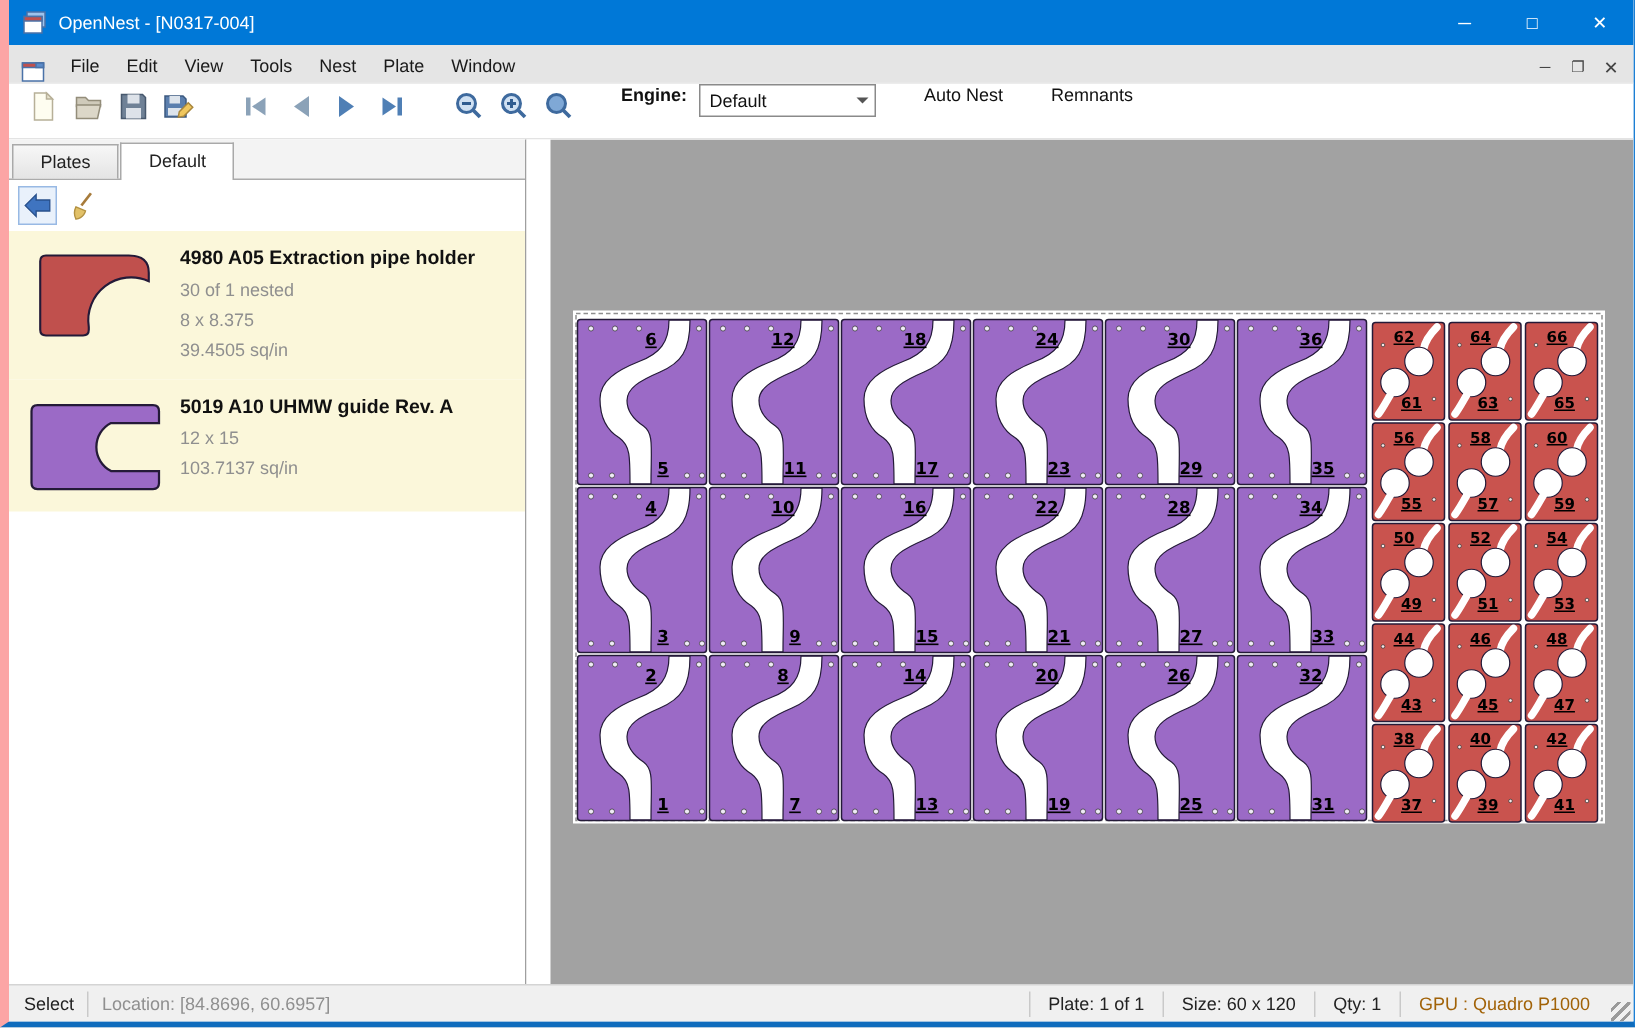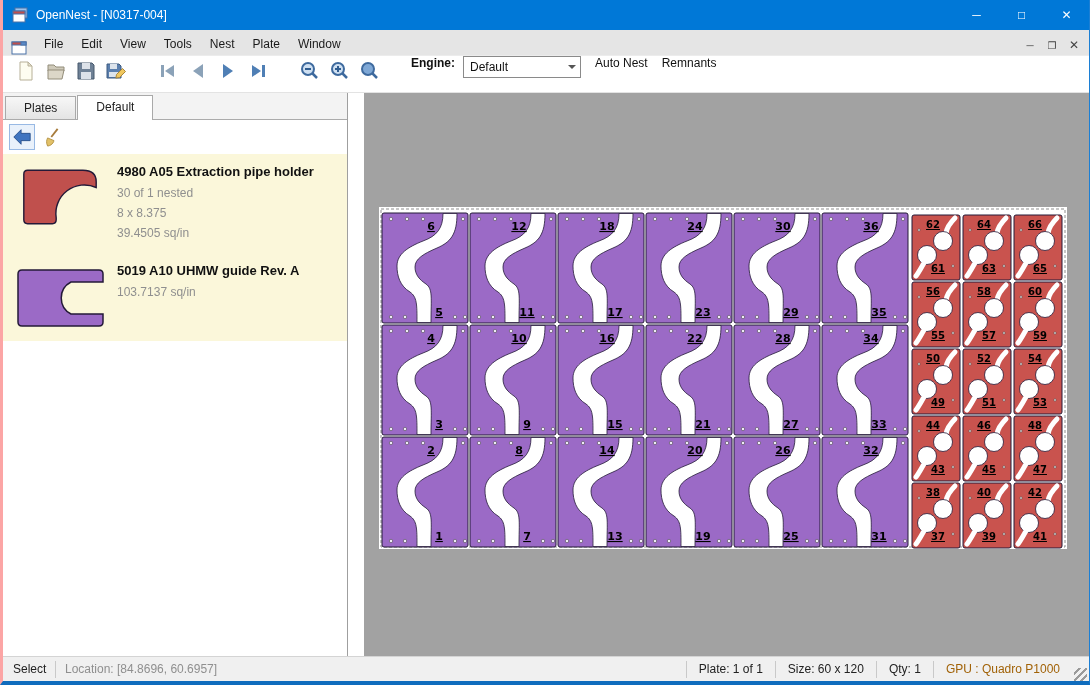--- a/index.html
+++ b/index.html
@@ -1,18 +1,18 @@
 <!DOCTYPE html>
 <html><head>
 <meta charset="utf-8">
 <style>
   * { margin:0; padding:0; box-sizing:border-box; }
   html,body { width:1090px; height:685px; background:#fff; font-family:"Liberation Sans", sans-serif; }
   .window { position:relative; width:1090px; height:685px; overflow:hidden;
-    border-left:3px solid #fca5a5; border-right:1px solid #1c7fd4; border-bottom:4px solid #0f6cbd; background:#fff; }
+    border-left:6px solid #fca5a5; border-right:1px solid #1c7fd4; border-bottom:4px solid #0f6cbd; background:#fff; }
 
   
   .titlebar { height:30px; background:#0078d7; display:flex; align-items:center; color:#fff; }
   .titlebar .app-ico { width:16px; height:16px; margin:0 8px 0 9px; }
   .titlebar .title { font-size:12px; flex:1; }
   .win-btn { width:45px; height:30px; display:flex; align-items:center; justify-content:center;
     font-size:12px; color:#fff; cursor:default; }
 
   
   .menubar { height:26px; background:#e5e5e5; display:flex; align-items:flex-end; padding-left:6px;
@@ -28,21 +28,21 @@
     border-bottom:1px solid #e3e3e3; }
   .tbtn { width:30px; height:30px; display:flex; align-items:center; justify-content:center; }
   .tgap { width:22px; }
   .engine-label { font-size:12px; font-weight:bold; margin:0 8px 0 26px; color:#111; }
   .combo { width:118px; height:22px; border:1px solid #8a8a8a; background:#fff; display:flex;
     align-items:center; font-size:12px; }
   .combo > span:first-child { flex:1; padding-left:6px; color:#111; }
   .combo-btn { width:17px; height:100%; display:flex; align-items:center; justify-content:center; }
   .caret { width:0; height:0; border-left:4px solid transparent; border-right:4px solid transparent;
     border-top:4px solid #555; }
-  .tool-text { font-size:12px; color:#111; margin-left:14px; }
+  .tool-text { font-size:12px; color:#111; margin-left:32px; }
 
   
   .main { position:absolute; top:93px; bottom:25px; left:0; right:0; display:flex; }
 
   
   .sidebar { width:345px; background:#fff; border-right:1px solid #9f9f9f; display:flex; flex-direction:column; }
   .tabstrip { height:27px; background:#f3f3f3; border-bottom:1px solid #ababab; display:flex;
     align-items:flex-end; padding-left:2px; }
   .tab { font-size:12px; color:#222; padding:4px 18px 4px; background:linear-gradient(#f7f7f7,#e4e4e4);
     border:1px solid #a9a9a9; border-bottom:none; margin-right:1px; }
@@ -237,20 +237,21 @@
           </div>
         </div>
         <div class="drawing-item">
           <div class="thumb-box">
             <svg width="92" height="66" viewBox="0 0 92 66">
               <path d="M4 9 Q4 5 8 5 L85 5 Q89 5 89 9 L89 17 L57 17 A18 18 0 0 0 57 49 L89 49 L89 57 Q89 61 85 61 L8 61 Q4 61 4 57 Z" stroke="#241a38" stroke-width="1.5" fill="#9b6ac6"></path>
             </svg>
           </div>
           <div class="d-text">
             <div class="d-title">5019 A10 UHMW guide Rev. A</div>
+            <div class="d-sub">12 x 15</div>
             <div class="d-sub">103.7137 sq/in</div>
           </div>
         </div>
       </div>
     </div>
 
     <div class="canvas">
       <div class="canvas-gray">
         <div class="plate">
           <svg id="plate-svg" width="688" height="342" viewBox="0 0 688 342">

